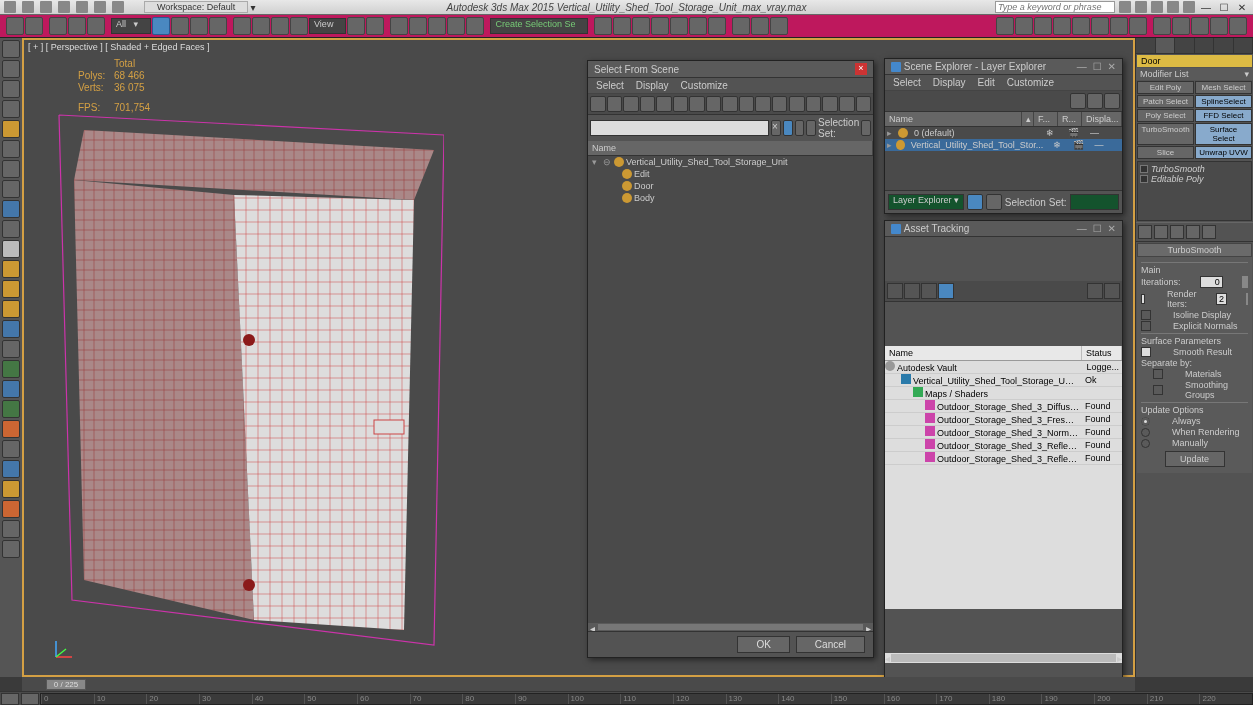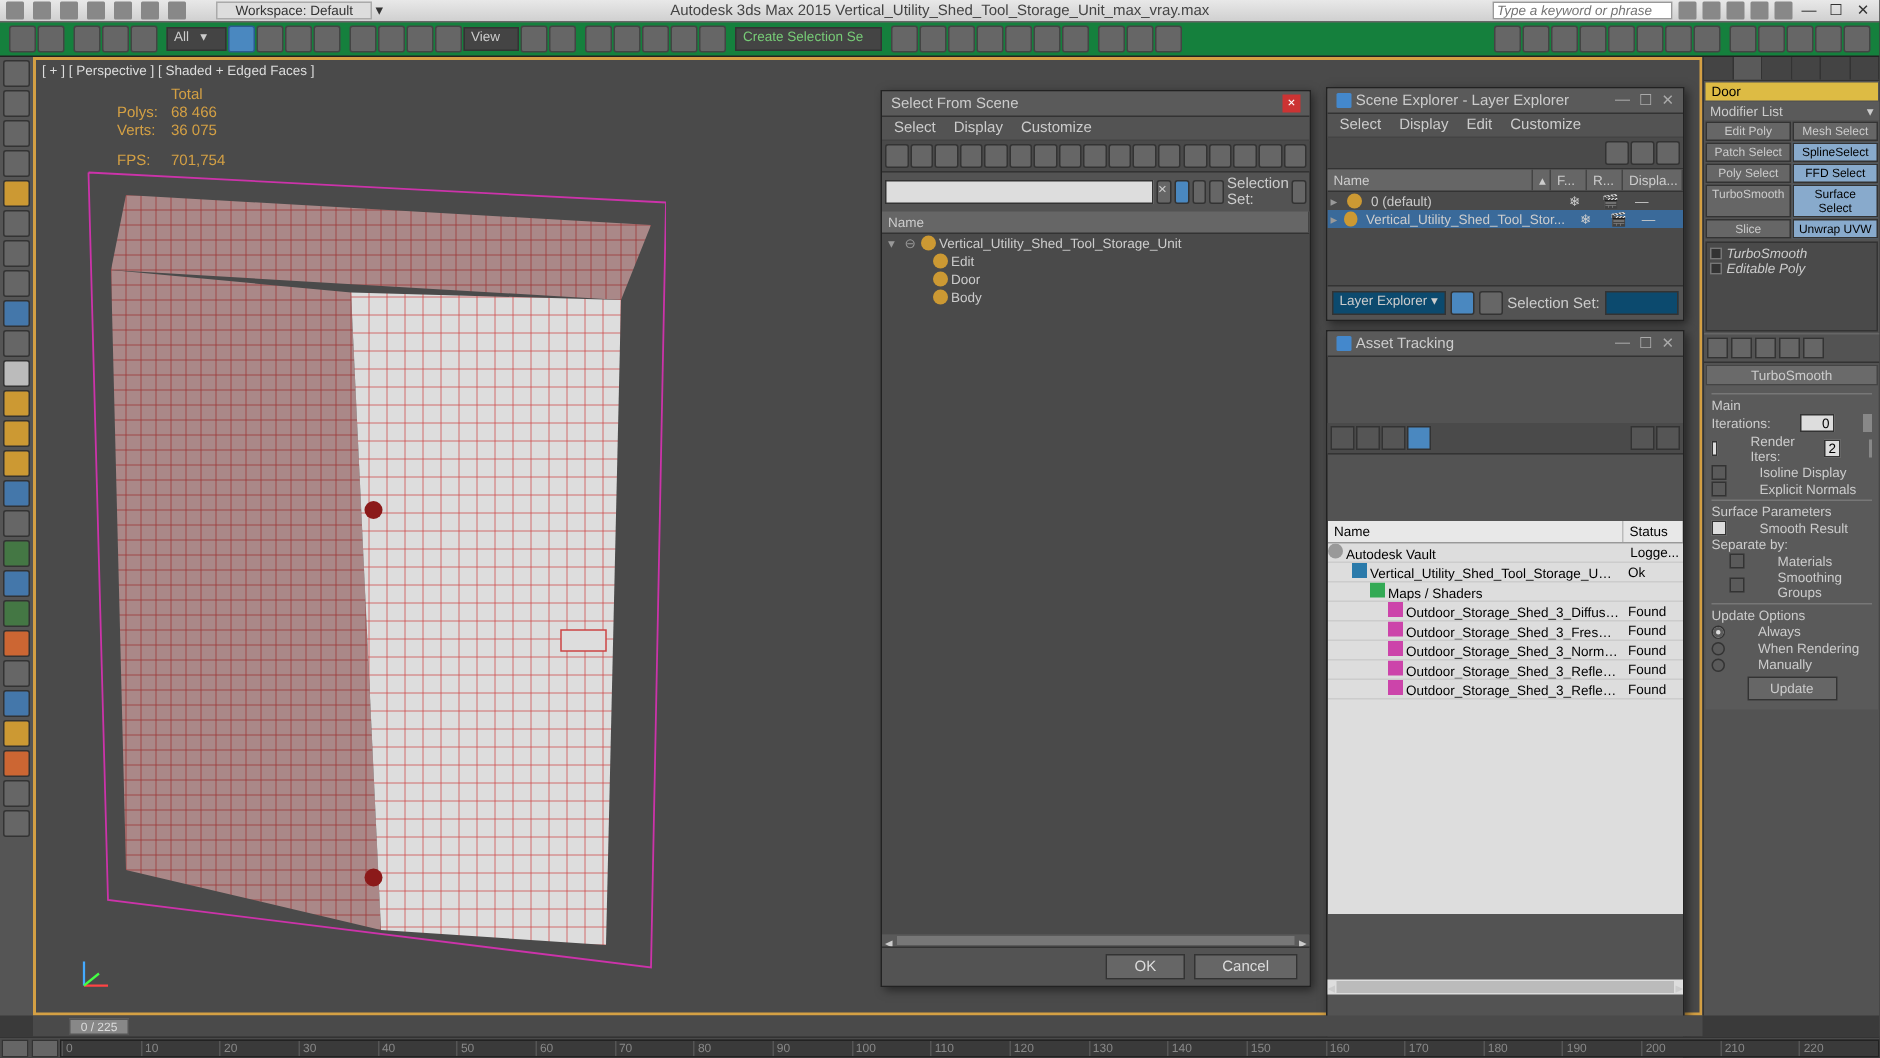--- a/index.html
+++ b/index.html
@@ -4,27 +4,27 @@
 <style>
 * { margin: 0; padding: 0; box-sizing: border-box; font-family: 'Segoe UI', Tahoma, sans-serif; }
 body { background: #3a3a3a; color: #ccc; font-size: 10px; width: 1253px; height: 705px; overflow: hidden; position: relative; }
 
 
 .titlebar { height: 14px; background: linear-gradient(#e8e8e8,#d0d0d0); display: flex; align-items: center; padding: 0 4px; color: #333; }
 .titlebar .left-icons { display: flex; gap: 6px; }
 .titlebar .ico { width: 12px; height: 12px; background:#888; border-radius:1px; }
 .titlebar .workspace { margin-left: 20px; display:flex; align-items:flex-end; gap:2px; }
 .titlebar .ws-label { background:#ddd; padding:0 12px; border:1px solid #aaa; font-size:9px; }
-.titlebar .center-title { position:absolute; left:50%; transform:translateX(-50%); font-size:10px; color:#444; }
+.titlebar .center-title { position:absolute; left:50%; transform:translateX(-50%); font-size:10px; color:#444;font-style:italic; }
 .titlebar .right-controls { position:absolute; right:4px; display:flex; align-items:center; gap:4px; }
 .titlebar .search-box { width:120px; height:12px; font-size:9px; background:#fff; border:1px solid #999; padding:0 2px; font-style:italic; color:#777; }
 .titlebar .win-btn { width:14px; height:12px; display:flex; align-items:center; justify-content:center; color:#333; }
 
 
-.main-toolbar { height:24px; background:#15803d; border-top:1px solid #666; border-bottom:1px solid #222; display:flex; align-items:center; padding:0 6px; gap:1px; }
+.main-toolbar { height:24px; background:#be185d; border-top:1px solid #666; border-bottom:1px solid #222; display:flex; align-items:center; padding:0 6px; gap:1px; }
 .tb-btn { width:18px; height:18px; background:#666; border:1px solid #444; border-radius:2px; }
 .tb-btn.sel { background:#4a88c0; border-color:#2a5a90; }
 .tb-sep { width:4px; }
 .tb-combo { height:16px; background:#444; border:1px solid #333; font-size:9px; color:#ccc; padding:0 12px 0 4px; }
 .tb-combo.green{ color:#7c7; }
 
 
 .left-panel { position:absolute; left:0; top:38px; width:22px; bottom:28px; background:#555; display:flex; flex-direction:column; gap:2px; padding:2px; }
 .lp-btn { width:18px; height:18px; background:#666; border:1px solid #333; border-radius:2px; }
 .lp-btn.y { background:#cc9933; }
@@ -86,21 +86,21 @@
 .panel-cols .col { padding:2px 4px; border-right:1px solid #444;}
 .tree-row { display:flex; align-items:center; padding:1px 4px; font-size:9px; gap:2px;}
 .tree-indent{ display:inline-block; }
 .tree-toggle { width:9px; color:#999; }
 .tree-icon { width:10px; height:10px; background:#cc9933; border-radius:50%;}
 .tree-icon.blue{ background:#4488cc; border-radius:1px;}
 .panel-footer { display:flex; justify-content:flex-end; gap:6px; padding:4px 8px; background:#535353; border-top:1px solid #333;}
 .dlg-btn { background:#666; border:1px solid #333; padding:2px 18px; font-size:10px; color:#ddd;}
 
 .layer-combo{ display:flex; padding:3px; gap:3px; align-items:center; background:#535353; border-top:1px solid #333;}
-.layer-combo select, .layer-combo .combo{ flex:1; height:16px; background:#0c4a6e; border:1px solid #333; font-size:9px; color:#ccc; padding:0 4px;}
+.layer-combo select, .layer-combo .combo{ flex:1; height:16px; background:#14532d; border:1px solid #333; font-size:9px; color:#ccc; padding:0 4px;}
 .layer-row { display:flex; align-items:center; font-size:9px; padding:1px 2px; gap:2px;}
 .layer-row .cell{ padding:0 4px;}
 .layer-row.sel{ background:#3a6a9a;}
 
 .asset-tools { display:flex; gap:1px; padding:2px; background:#4a4a4a; border-bottom:1px solid #333;}
 .at-btn{ width:16px; height:16px; background:#555; border:1px solid #333;}
 .at-btn.sel{ background:#4a88c0;}
 .asset-table { flex:1; background:#ddd; color:#000; overflow:auto;}
 .asset-head { display:flex; background:#e8e8e8; border-bottom:1px solid #999; font-size:9px;}
 .asset-head .ah{ padding:2px 4px; border-right:1px solid #bbb;}

